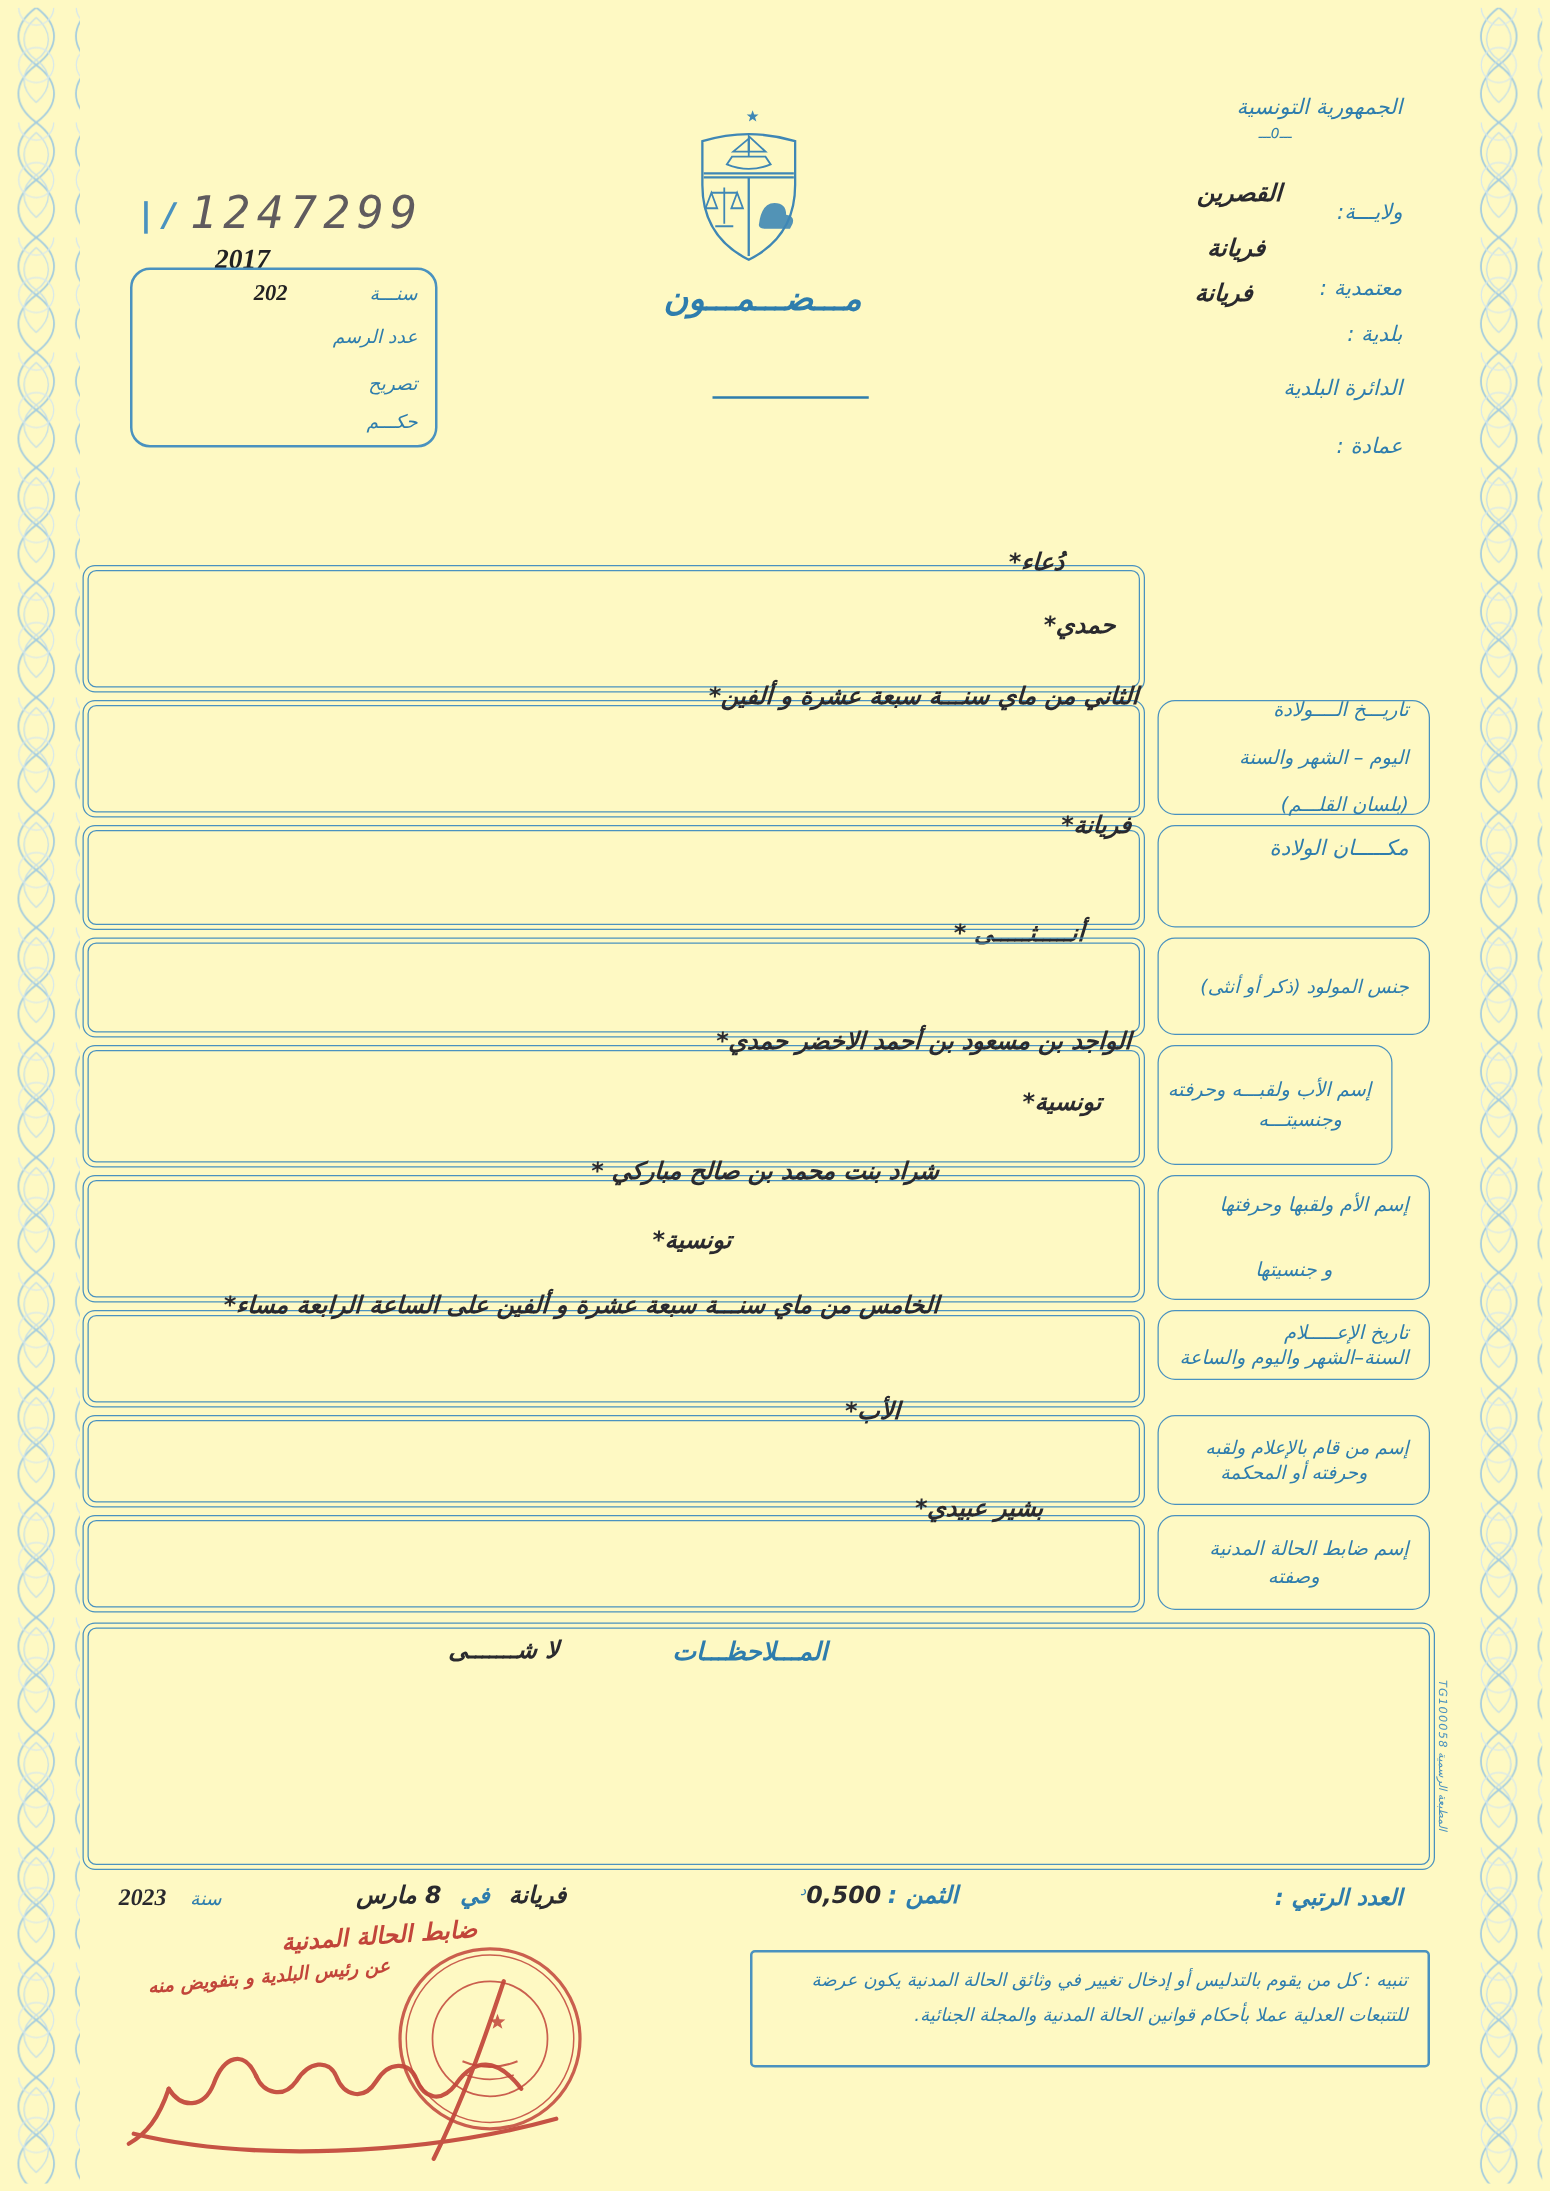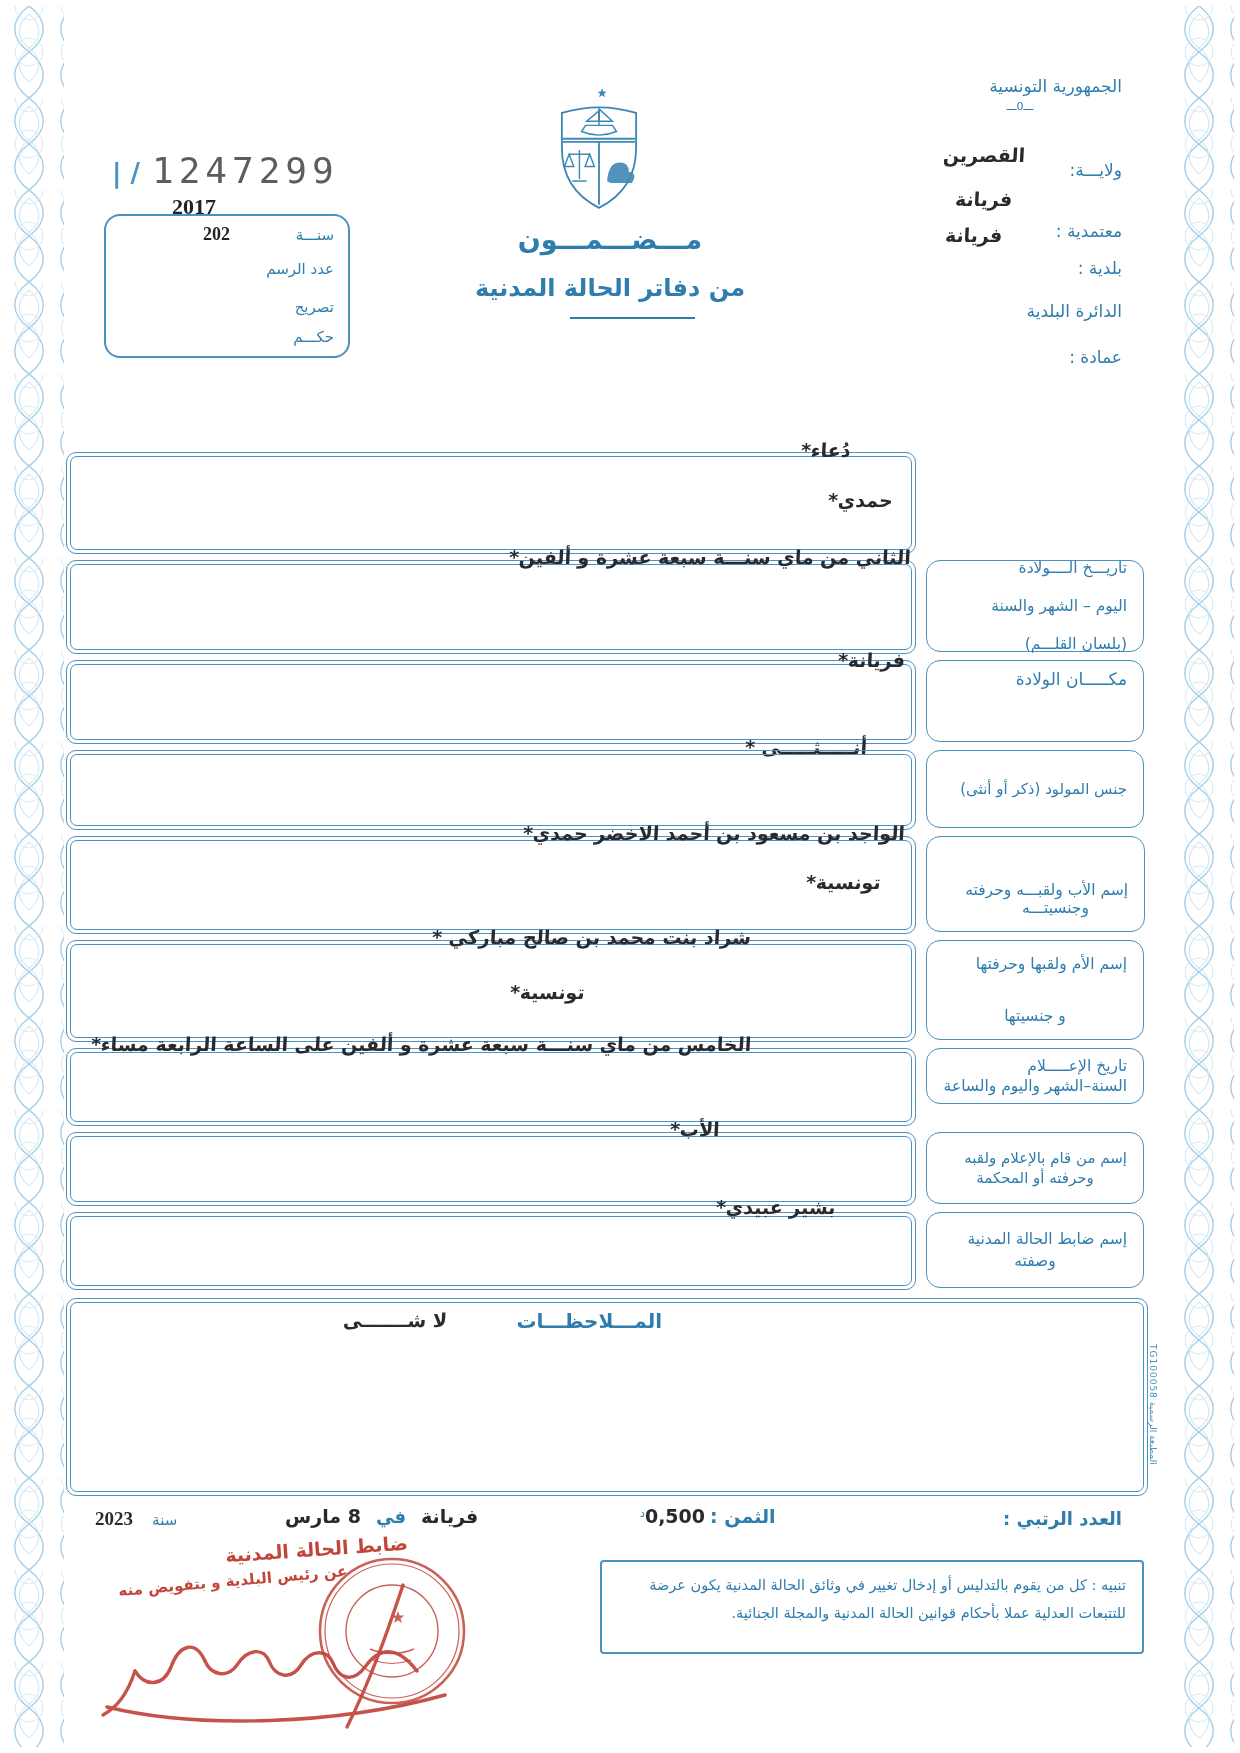--- a/index.html
+++ b/index.html
@@ -1,20 +1,21 @@
 <!DOCTYPE html>
 <html lang="ar"><head>
 <meta charset="utf-8">
 <style>
   html,body { margin:0; padding:0; background:#e8e8e8; }
   #page {
     position:relative; width:1240px; height:1753px;
-    background:#ffffff; overflow:hidden;
+    background:#fef9c3; overflow:hidden;
     font-family:"DejaVu Sans", sans-serif;
     direction:rtl;
+    font-style:italic;
   }
   .abs { position:absolute; }
   
   .band { position:absolute; top:6px; opacity:.85; }
   
   .blue { color:#2e7dad; }
   .lbl  { color:#2e7dad; font-size:17px; white-space:nowrap; }
   .val  { color:#2a2a2e; font-weight:700; font-size:19px; white-space:nowrap;
           font-family:"DejaVu Sans", sans-serif; }
   .hand { transform:skewX(-3deg); }
@@ -105,21 +106,20 @@
         <path d="M41,72 l-4.5,12 h9 z"></path>
         <line x1="24" y1="98" x2="38" y2="98"></line>
       </g>
       <g stroke-width="1.4">
         <path d="M58,96 q2,-16 12,-16 q9,0 9,9 q7,1 5,7 l-2,4 h-20 q-5,-1 -4,-4 z" fill="#3f87b5" stroke="none" opacity="0.9"></path>
       </g>
     </g>
   </svg>
 
   <div class="abs titlebox" style="left:350px; top:224px; width:520px; font-size:27px">مـــضـــمـــون</div>
-  <div class="abs titlebox" style="left:350px; top:274px; width:520px; font-size:24px">من دفاتر الحالة المدنية</div>
   <div class="abs" style="left:570px; top:317px; width:125px; height:2px; background:#2e7dad"></div>
 
   <div class="cbox" style="left:66px; top:452px; width:848px; height:100px">
     <span class="abs val hand" style="right:64px; top:-14px">دُعاء*</span>
     <span class="abs val hand" style="right:22px; top:36px">حمدي*</span>
   </div>
   <div class="cbox" style="left:66px; top:560px; width:848px; height:92px">
     <span class="abs val hand" style="right:4px; top:-15px">الثاني من ماي سنـــة سبعة عشرة و ألفين*</span>
   </div>
   <div class="cbox" style="left:66px; top:660px; width:848px; height:82px">
@@ -149,21 +149,21 @@
     <span>تاريـــخ الــــولادة</span>
     <span>اليوم – الشهر والسنة</span>
     <span>(بلسان القلـــم)</span>
   </div>
   <div class="lbox" style="left:926px; top:660px; width:218px; height:82px; justify-content:flex-start; font-size:17px">
     <span>مكـــــان الولادة</span>
   </div>
   <div class="lbox" style="left:926px; top:750px; width:218px; height:78px; justify-content:center; font-size:15px">
     <span>جنس المولود (ذكر أو أنثى)</span>
   </div>
-  <div class="lbox" style="left:926px; top:836px; width:219px; height:96px; justify-content:flex-end; padding:14px 16px; font-size:15.5px">
+  <div class="lbox" style="left:926px; top:836px; width:188px; height:96px; justify-content:space-between; padding:26px 16px; font-size:15.5px">
     <span>إسم الأب ولقبـــه وحرفته</span>
     <span style="padding-left:40px; text-align:center">وجنسيتـــه</span>
   </div>
   <div class="lbox" style="left:926px; top:940px; width:218px; height:100px; justify-content:space-between; padding:14px 16px; font-size:15.5px">
     <span>إسم الأم ولقبها وحرفتها</span>
     <span style="text-align:center">و جنسيتها</span>
   </div>
   <div class="lbox" style="left:926px; top:1048px; width:218px; height:56px; justify-content:center; font-size:15.5px; gap:2px">
     <span>تاريخ الإعـــــلام</span>
     <span>السنة–الشهر واليوم والساعة</span>

